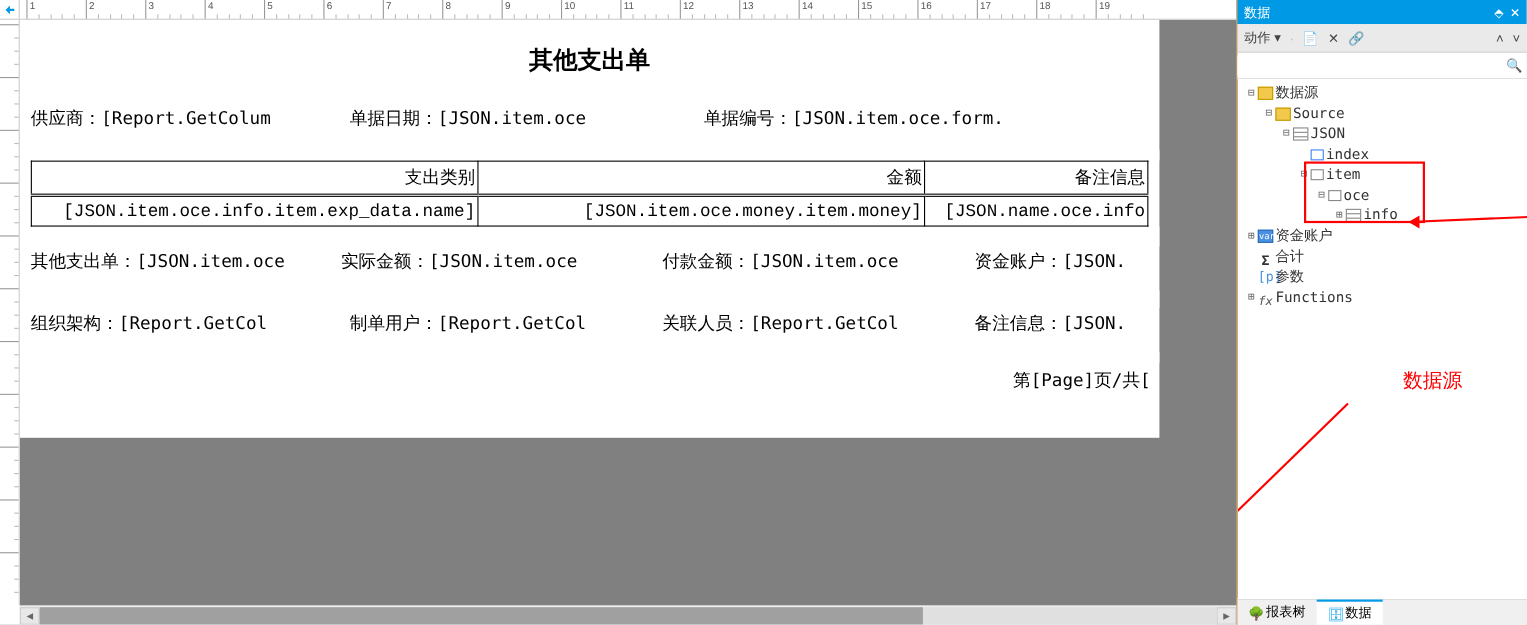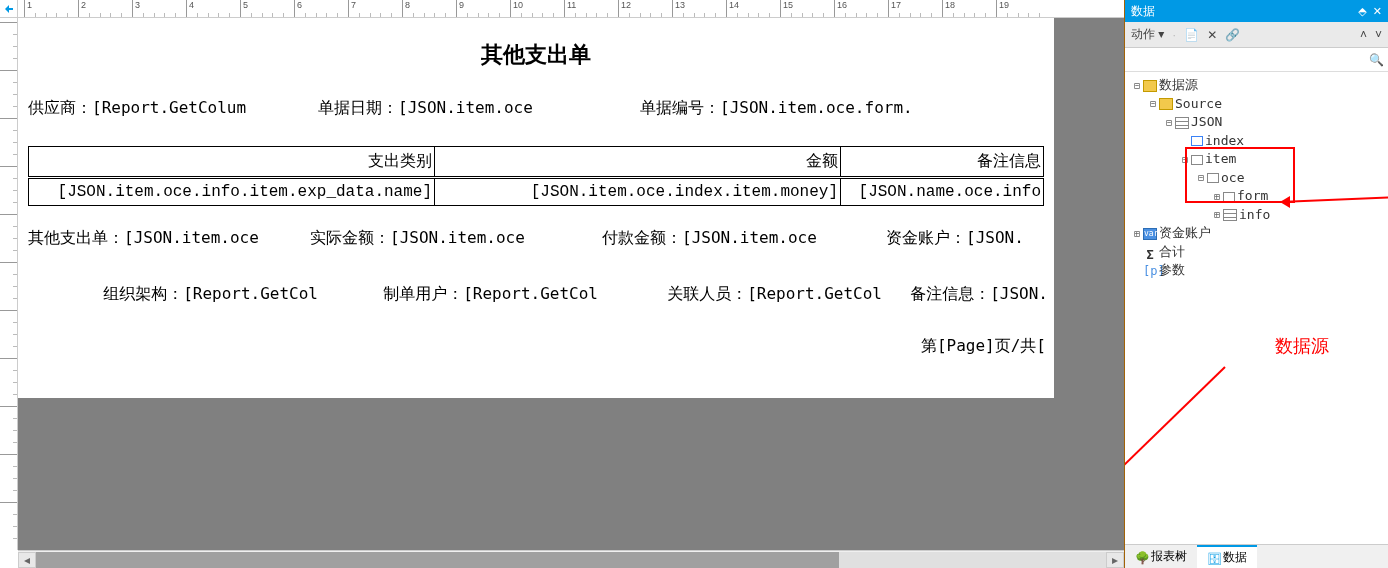--- a/index.html
+++ b/index.html
@@ -283,21 +283,21 @@
                 <col style="width:20%">
               </colgroup>
             <tbody>
                 <tr>
               <th>支出类别</th>
               <th>金额</th>
               <th>备注信息</th>
             </tr>
             <tr class="double-top">
               <td>[JSON.item.oce.info.item.exp_data.name]</td>
-              <td>[JSON.item.oce.index.item.money]</td>
+              <td>[JSON.item.oce.money.item.money]</td>
               <td>[JSON.name.oce.info</td>
             </tr>
           </tbody>
             </table>
         </div>
 
         <div class="gap" style="height:18px;"></div>
 
         <div class="band" style="height:40px;">
           <div class="cell marked" style="left:10px; top:4px; width:290px;">
@@ -313,21 +313,21 @@
             <span class="bl"></span><span class="br"></span>
           </div>
           <div class="cell marked" style="left:868px; top:4px; width:162px;">
             <span>资金账户：</span><span>[JSON.</span>
             <span class="bl"></span><span class="br"></span>
           </div>
         </div>
 
         <div class="gap" style="height:16px;"></div>
 
-        <div class="band" style="height:40px;text-align:right;">
+        <div class="band" style="height:40px;">
           <div class="cell marked" style="left:10px; top:4px; width:290px;">
             <span>组织架构：</span><span>[Report.GetCol</span>
             <span class="bl"></span><span class="br"></span>
           </div>
           <div class="cell marked" style="left:300px; top:4px; width:280px;">
             <span>制单用户：</span><span>[Report.GetCol</span>
             <span class="bl"></span><span class="br"></span>
           </div>
           <div class="cell marked" style="left:584px; top:4px; width:280px;">
             <span>关联人员：</span><span>[Report.GetCol</span>
@@ -389,35 +389,35 @@
           <ul>
             <li><span class="tw">⊟</span><span class="ic db"></span><span>Source</span>
               <ul>
                 <li><span class="tw">⊟</span><span class="ic table"></span><span>JSON</span>
                   <ul>
                     <li><span class="tw">&nbsp;</span><span class="ic field"></span><span>index</span></li>
                     <li><span class="tw">⊟</span><span class="ic obj"></span><span>item</span>
                       <ul>
                         <li><span class="tw">⊟</span><span class="ic obj"></span><span>oce</span>
                           <ul>
-                            <li><span class="tw">⊞</span><span class="ic obj"></span><span>form</span></li>
                             <li><span class="tw">⊞</span><span class="ic table"></span><span>info</span></li>
                           </ul>
                         </li>
                       </ul>
                     </li>
                   </ul>
                 </li>
               </ul>
             </li>
           </ul>
         </li>
         <li><span class="tw">⊞</span><span class="ic var">var</span><span>资金账户</span></li>
         <li><span class="tw">&nbsp;</span><span class="ic sigma">Σ</span><span>合计</span></li>
         <li><span class="tw">&nbsp;</span><span class="ic param">[p]</span><span>参数</span></li>
+        <li><span class="tw">⊞</span><span class="ic fx">fx</span><span>Functions</span></li>
       </ul>
 
       <div class="red-box" style="left:60px; top:75px; width:110px; height:56px;"></div>
       <svg class="red-arrow" style="left:120px; top:120px; width:160px; height:160px;">
         <line x1="155" y1="5" x2="35" y2="10" stroke="#f00" stroke-width="2"></line>
         <polygon points="35,10 45,4 45,16" fill="#f00"></polygon>
         <line x1="155" y1="5" x2="155" y2="145" stroke="#f00" stroke-width="2"></line>
       </svg>
       <div class="red-label" style="left:150px; top:262px;">数据源</div>
       <svg class="red-arrow" style="left:-90px; top:290px; width:200px; height:190px;">

